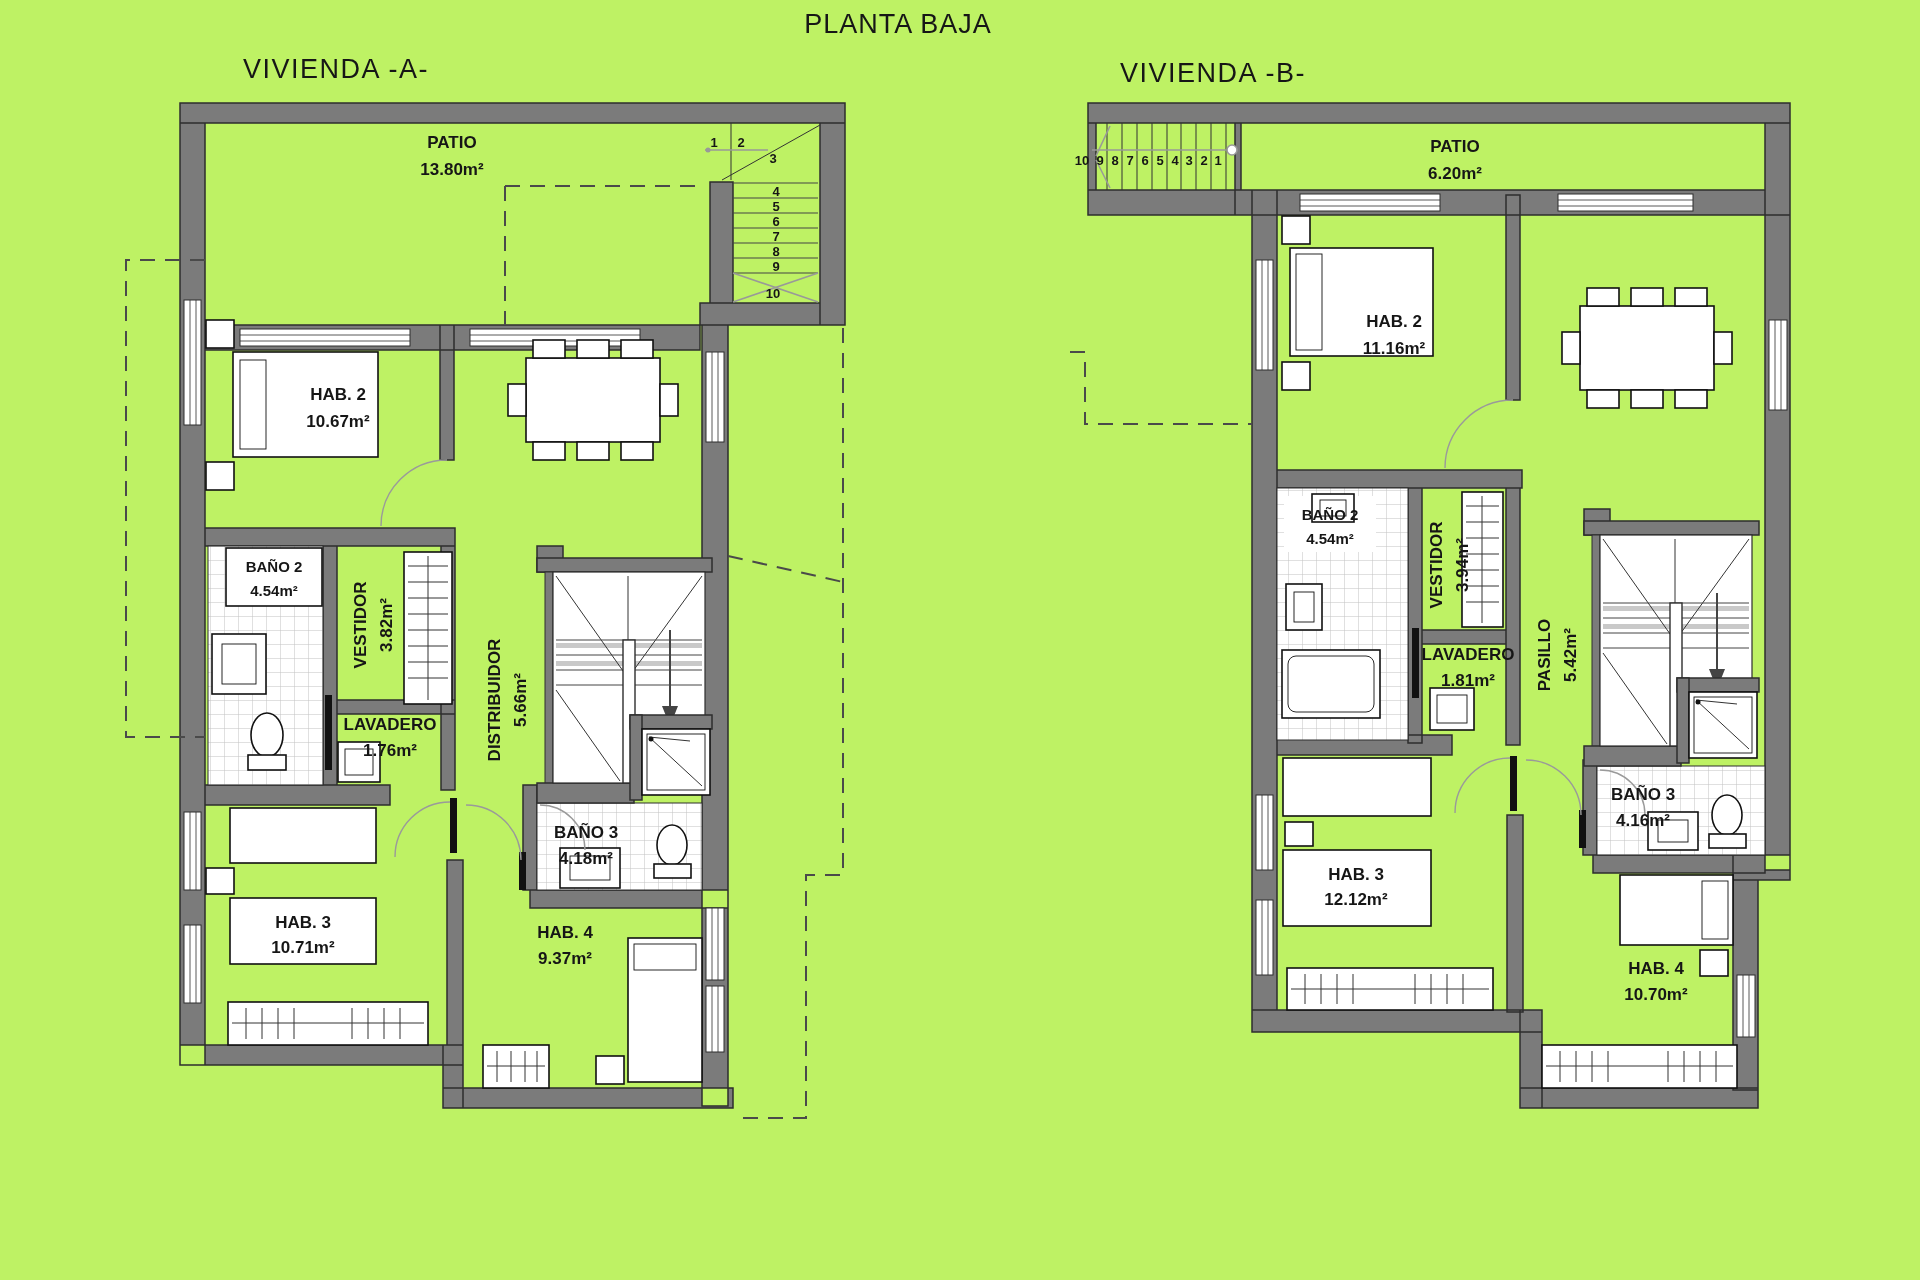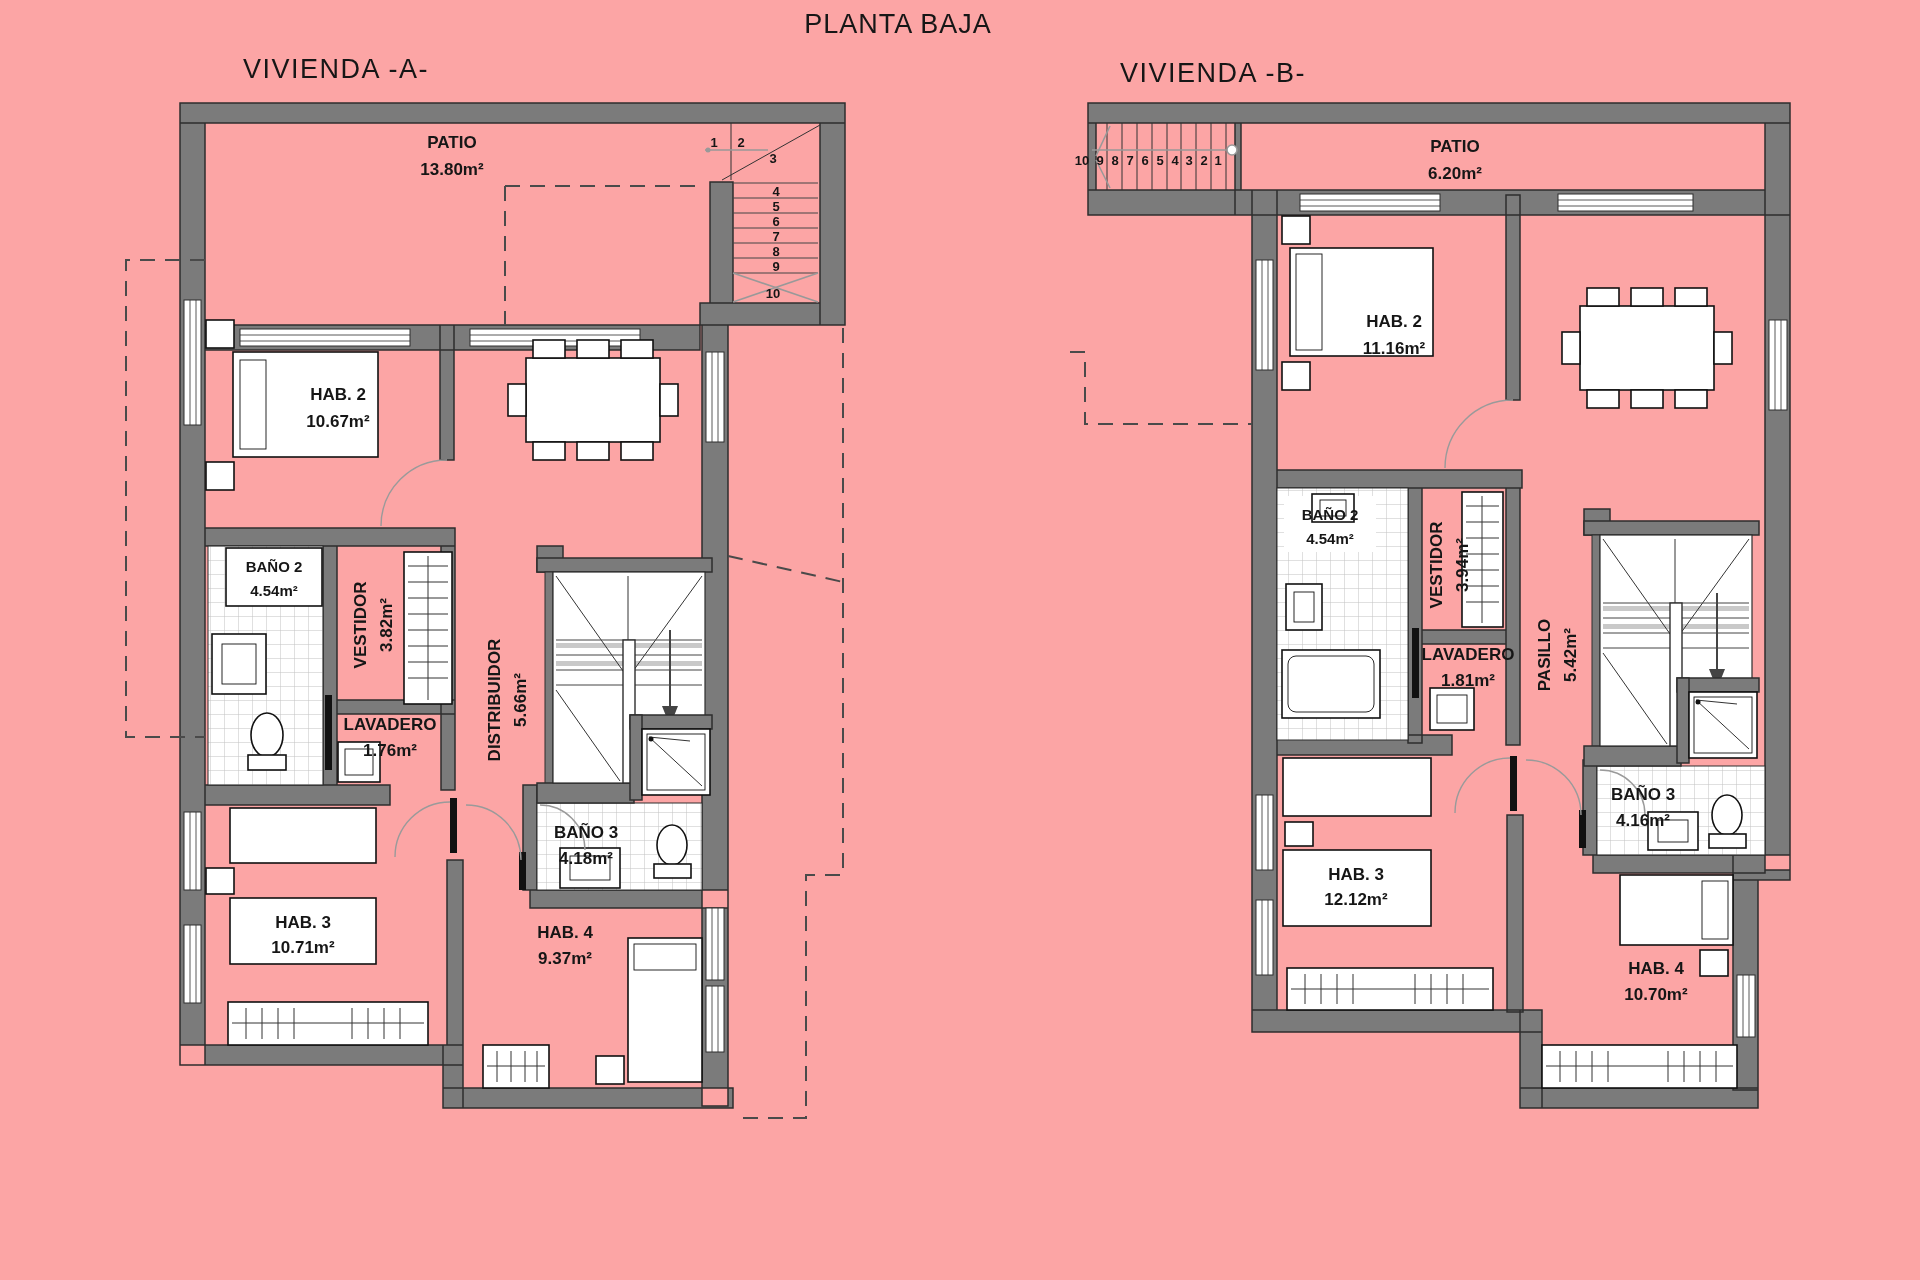--- a/index.html
+++ b/index.html
@@ -1,16 +1,16 @@
 <!DOCTYPE html>
 <html><head>
 <meta charset="utf-8">
 <style>
   html,body{margin:0;padding:0;background:#ffffff;}
-  #canvas{position:relative;width:1920px;height:1280px;background:#fca5a5;overflow:hidden;
+  #canvas{position:relative;width:1920px;height:1280px;background:#bef264;overflow:hidden;
           font-family:"Liberation Sans", sans-serif;}
   svg text{font-family:"Liberation Sans", sans-serif; fill:#161616;}
   .ttl{font-size:27px;font-weight:500;letter-spacing:1px;text-anchor:middle;}
   .pttl{font-size:27px;font-weight:500;letter-spacing:1.5px;}
   .rm{font-size:17px;font-weight:bold;text-anchor:middle;}
   .rs{font-size:15px;font-weight:bold;text-anchor:middle;}
   .num{font-size:13px;font-weight:bold;text-anchor:middle;}
   .wall{fill:#7b7b7b;stroke:#2e2e2e;stroke-width:1.5;}
   .wthin{fill:#7b7b7b;stroke:#2e2e2e;stroke-width:1;}
   .fur{fill:#ffffff;stroke:#111111;stroke-width:1.6;}

